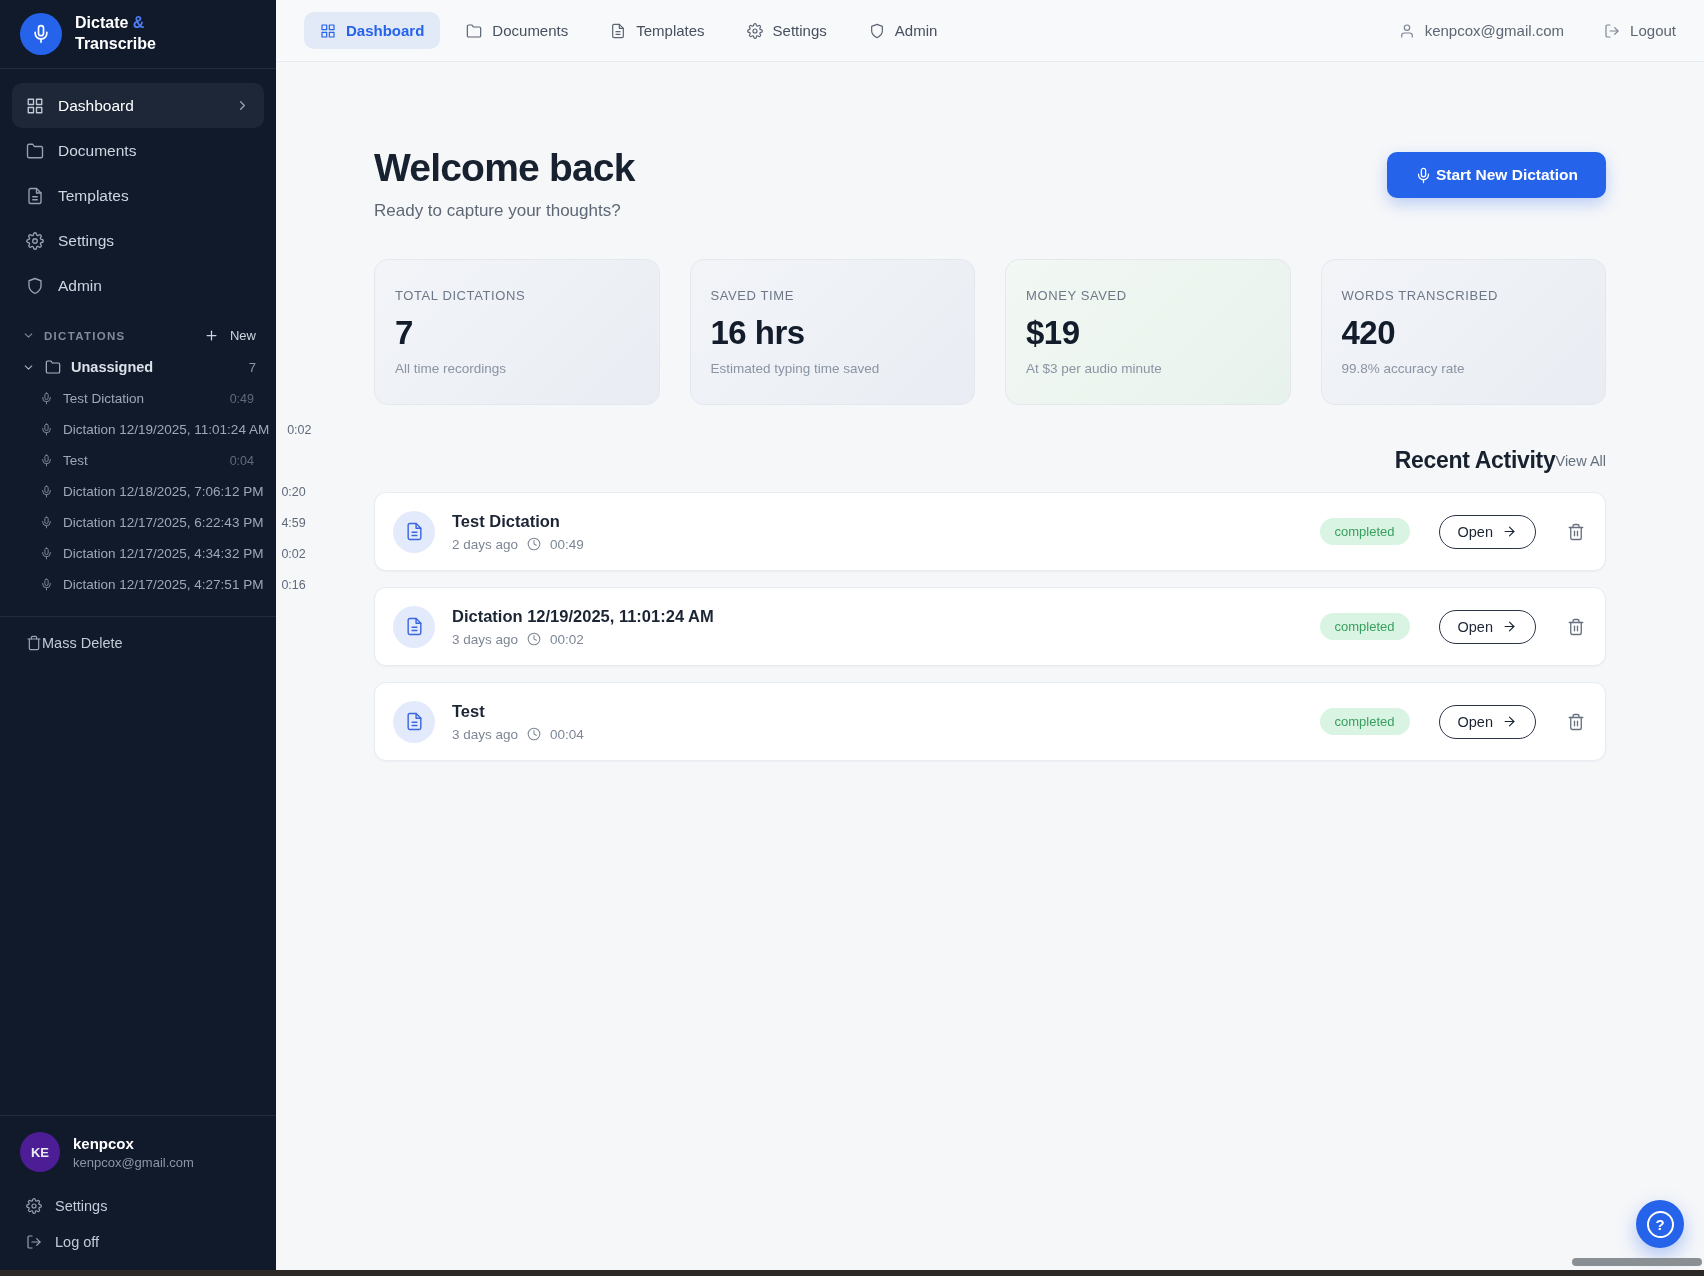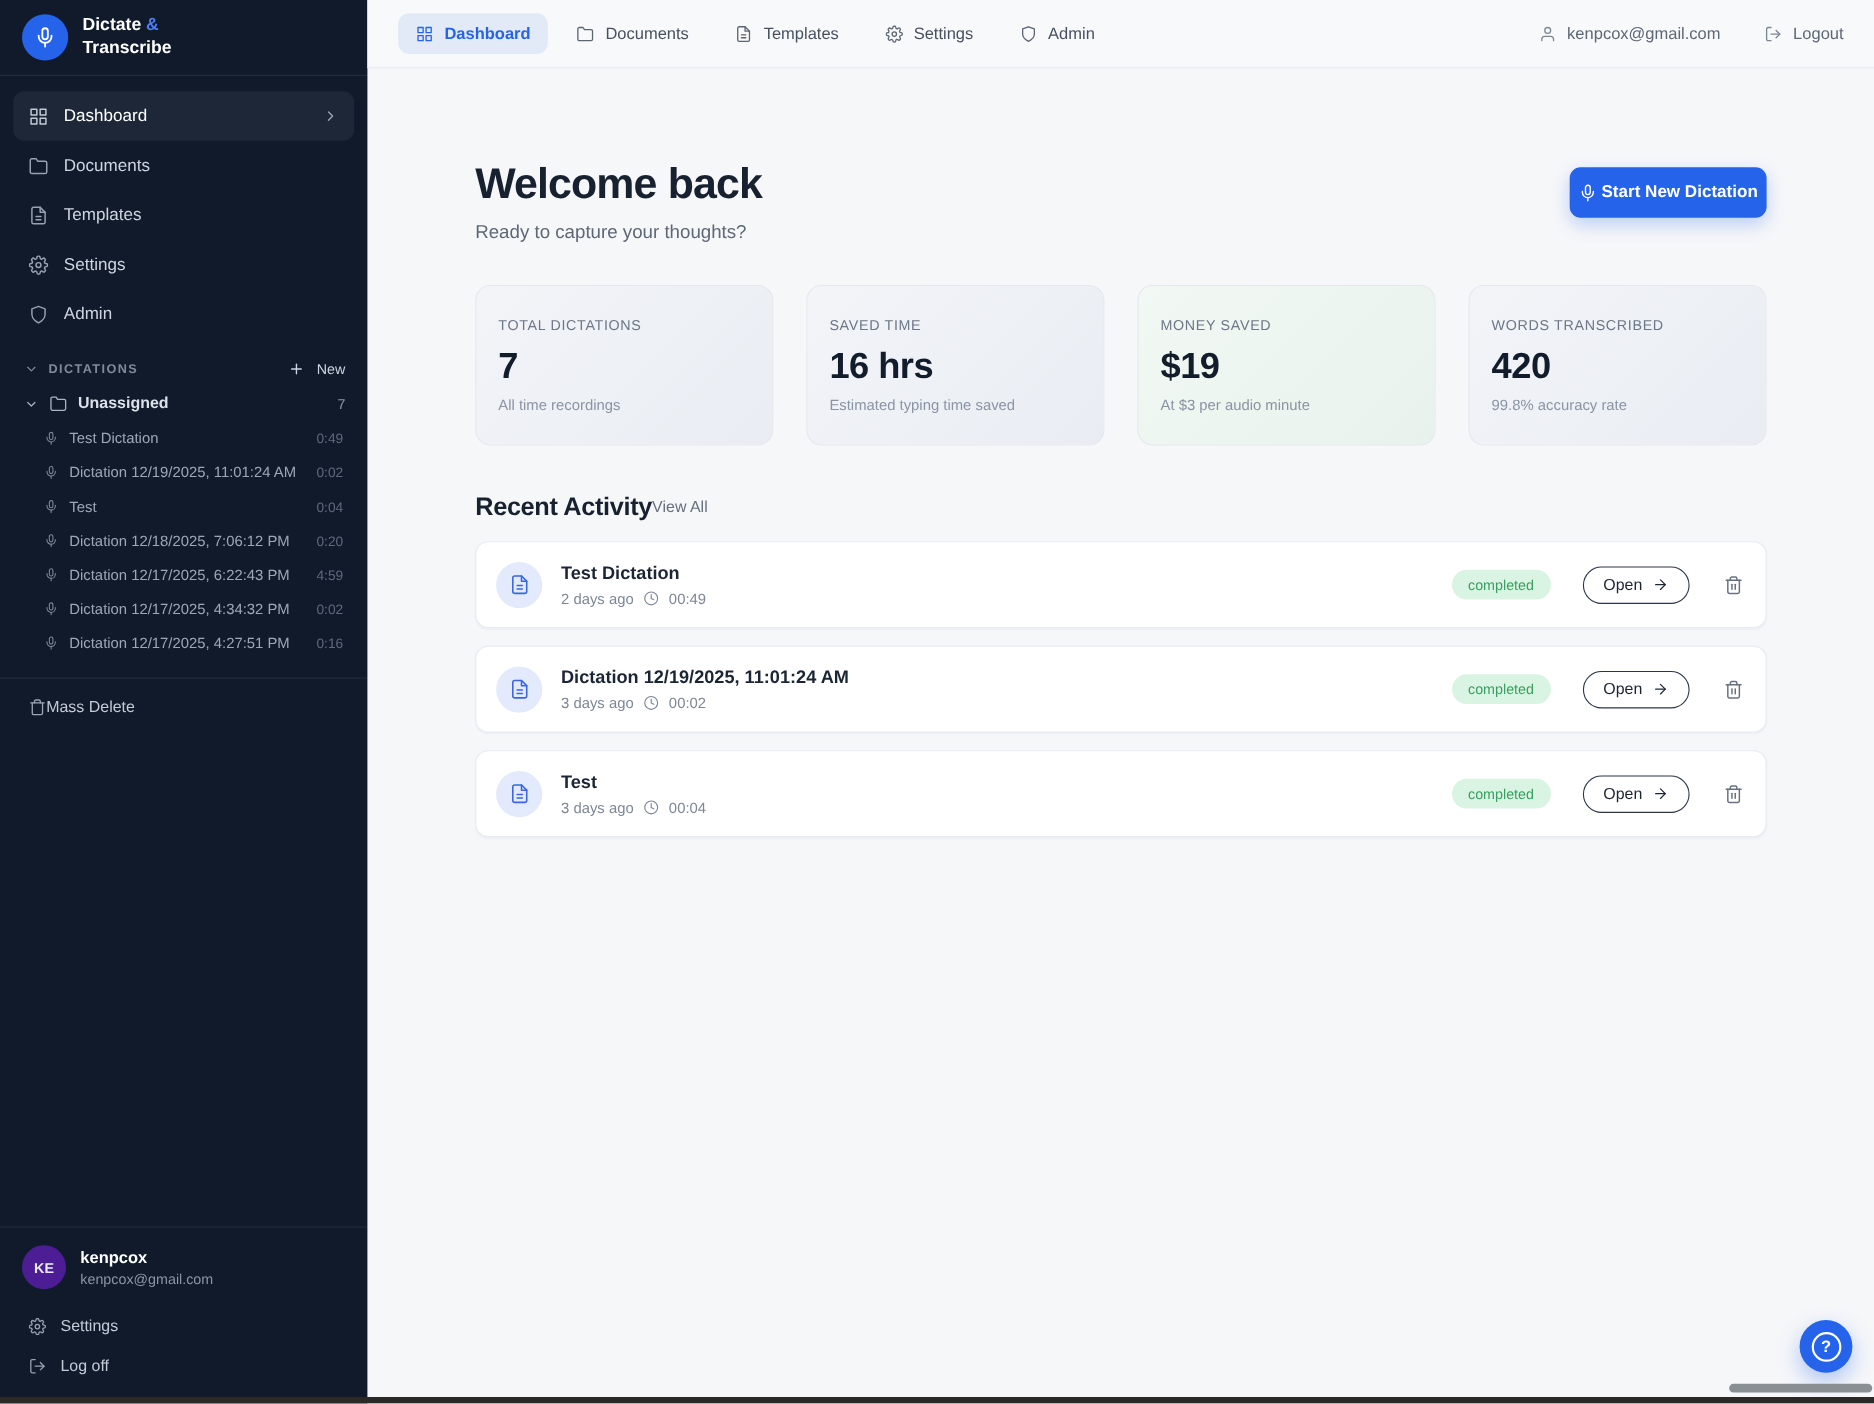--- a/index.html
+++ b/index.html
@@ -6,21 +6,21 @@
   html,body { width:1704px; height:1276px; }
   body {
     font-family: "Liberation Sans", sans-serif;
     background: #f6f7f9;
     display: flex;
     overflow: hidden;
     position: relative;
   }
   
   .sidebar {
-    width: 334px; flex: none; height: 100%;
+    width: 276px; flex: none; height: 100%;
     background: #111a2b; color: #cdd5e0;
     display: flex; flex-direction: column;
   }
   .brand { display:flex; align-items:center; gap:13px; padding:13px 20px; border-bottom:1px solid rgba(255,255,255,.08); }
   .brand-logo { width:42px; height:42px; border-radius:50%; background:#2563eb; color:#fff; display:flex; align-items:center; justify-content:center; flex:none; }
   .brand-text { font-size:16px; font-weight:700; color:#fff; line-height:1.3; }
   .amp { color:#4d7df2; }
   .nav { padding: 14px 12px 0; }
   .nav-item { display:flex; align-items:center; gap:14px; height:45px; padding:0 14px; border-radius:10px; font-size:15.5px; color:#cdd5e0; cursor:pointer; }
   .nav-item .icon { color:#96a1b1; display:flex; }
@@ -54,28 +54,28 @@
   .tab .icon { color:#5b6573; display:flex; }
   .tab.active { background:#e2e9f7; color:#2563eb; font-weight:600; }
   .tab.active .icon { color:#2563eb; }
   .topbar-right { margin-left:auto; display:flex; align-items:center; gap:40px; color:#5d6775; font-size:15px; }
   .tb-group { display:flex; align-items:center; gap:10px; cursor:pointer; }
   .tb-group .icon { color:#7b8694; display:flex; }
   .content { padding:0 98px; }
   .hero { display:flex; align-items:flex-start; justify-content:space-between; margin-top:84px; }
   .h1 { font-size:39px; color:#17212f; font-weight:700; letter-spacing:-0.8px; }
   .subtitle { font-size:17px; color:#5d6775; margin-top:11px; }
-  .start-btn { margin-top:6px; display:flex; align-items:center; gap:4px; background:#2563eb; color:#fff; border:none; border-radius:10px; padding:0 8px; height:46px; font-size:15.5px; font-weight:600; font-family:inherit; cursor:pointer; box-shadow:0 6px 16px rgba(37,99,235,.28); }
+  .start-btn { margin-top:6px; display:flex; align-items:center; gap:4px; background:#2563eb; color:#fff; border:none; border-radius:10px; padding:0 28px; height:46px; font-size:15.5px; font-weight:600; font-family:inherit; cursor:pointer; box-shadow:0 6px 16px rgba(37,99,235,.28); }
   .stats { display:grid; grid-template-columns:repeat(4,1fr); gap:30px; margin-top:38px; }
   .card { border-radius:14px; padding:28px 20px; background:linear-gradient(135deg,#f2f4f8 0%,#e9edf3 100%); border:1px solid #e4e8ee; min-height:138px; }
   .card.green { background:linear-gradient(135deg,#f2f8f3 0%,#e8f2ec 100%); }
   .card-label { font-size:13px; color:#6d7787; letter-spacing:.6px; }
   .card-value { font-size:33px; font-weight:700; color:#121c2b; margin-top:11px; letter-spacing:-0.5px; }
   .card-sub { font-size:13.5px; color:#8b94a3; margin-top:9px; }
-  .recent-head { display:flex; align-items:center; justify-content:flex-start; margin-top:42px; }
+  .recent-head { display:flex; align-items:center; justify-content:flex-end; margin-top:42px; }
   .h2 { font-size:23px; font-weight:700; color:#17212f; letter-spacing:-0.3px; }
   .view-all { font-size:14.5px; color:#65707f; cursor:pointer; }
   .rows { margin-top:18px; display:flex; flex-direction:column; gap:16px; }
   .row { background:#fff; border:1px solid #e8ebf1; border-radius:12px; padding:0 20px 0 18px; height:79px; display:flex; align-items:center; gap:17px; box-shadow:0 1px 2px rgba(16,24,40,.04); }
   .doc-circle { width:42px; height:42px; border-radius:50%; background:#e3eafb; color:#3b66de; display:flex; align-items:center; justify-content:center; flex:none; }
   .row-main { flex:1; min-width:0; }
   .row-title { font-size:16.5px; font-weight:600; color:#1c2534; }
   .row-meta { display:flex; align-items:center; gap:9px; font-size:13.5px; color:#7d8795; margin-top:6px; }
   .row-meta .icon { color:#7d8795; display:flex; }
   .pill { background:#d9f4e2; color:#37a05f; font-size:13px; padding:6px 15px; border-radius:999px; }

